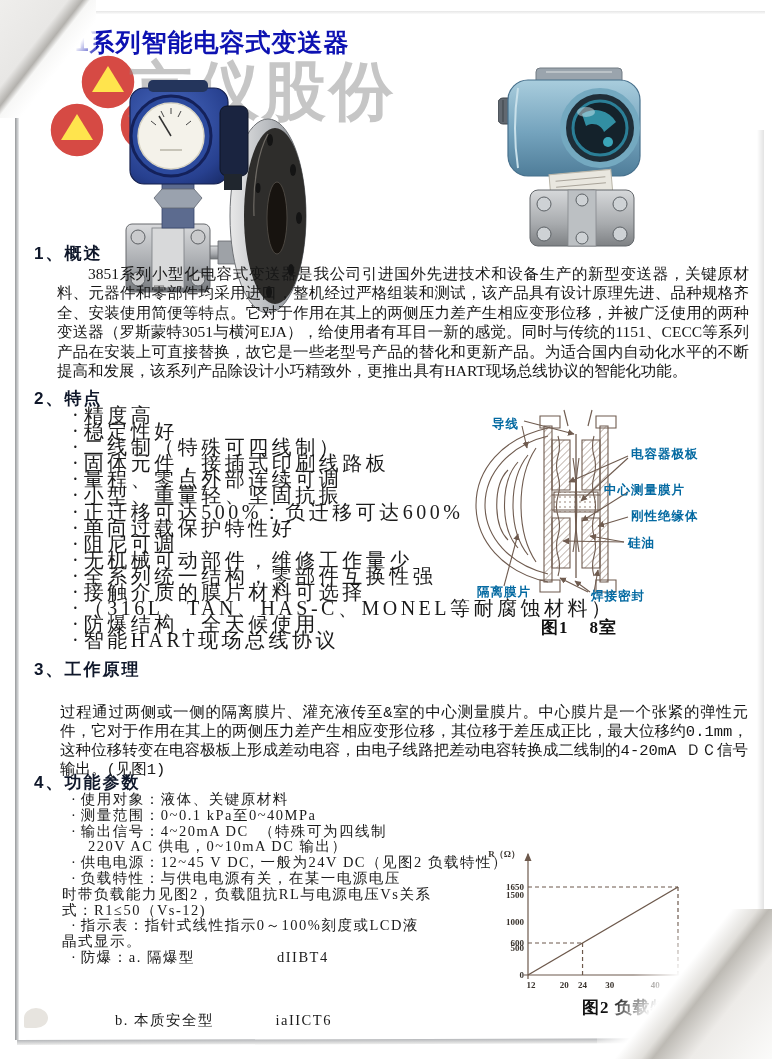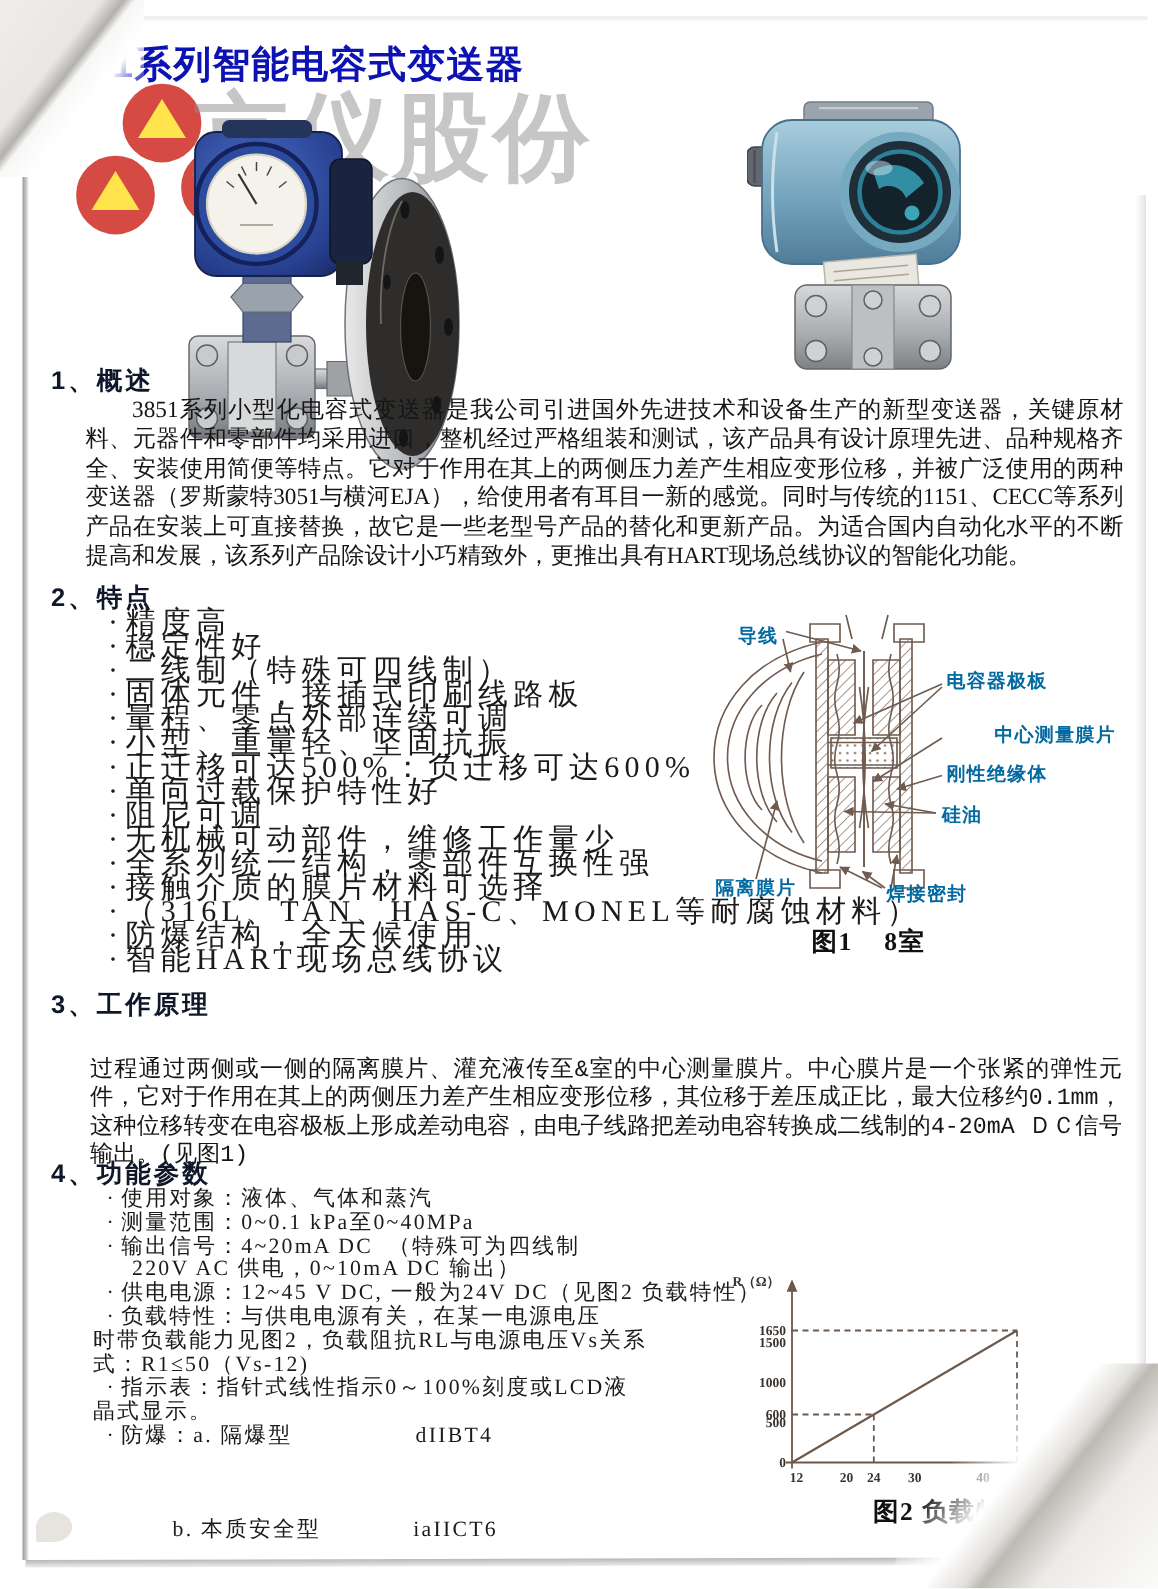--- a/index.html
+++ b/index.html
@@ -258,33 +258,33 @@
         <line x1="56" y1="186" x2="70" y2="134"></line>
         <line x1="140" y1="192" x2="112" y2="178"></line>
         <line x1="142" y1="192" x2="127" y2="181"></line>
         <line x1="146" y1="192" x2="150" y2="170"></line>
       </g>
     </g>
   </svg>
 
   <div class="fig-label" style="left:492px;top:416px;">导线</div>
   <div class="fig-label" style="left:631px;top:446px;">电容器极板</div>
-  <div class="fig-label" style="left:663px;top:482px;font-family:Liberation Serif, serif;">中心测量膜片</div>
+  <div class="fig-label" style="left:604px;top:482px;font-family:Liberation Serif, serif;">中心测量膜片</div>
   <div class="fig-label" style="left:631px;top:508px;">刚性绝缘体</div>
   <div class="fig-label" style="left:628px;top:535px;">硅油</div>
   <div class="fig-label" style="left:477px;top:584px;">隔离膜片</div>
   <div class="fig-label" style="left:591px;top:588px;">焊接密封</div>
   <div class="fig-caption" style="left:541px;top:616px;text-align:right;">图1    8室</div>
 
   <div class="sec-head" style="left:34px;top:658px;">3、工作原理</div>
   <div class="para" style="left:60px;top:704px;width:688px;line-height:19px;font-family:Liberation Mono, monospace;">过程通过两侧或一侧的隔离膜片、灌充液传至&amp;室的中心测量膜片。中心膜片是一个张紧的弹性元件，它对于作用在其上的两侧压力差产生相应变形位移，其位移于差压成正比，最大位移约0.1mm，这种位移转变在电容极板上形成差动电容，由电子线路把差动电容转换成二线制的4-20mA ＤＣ信号输出。(见图1)</div>
 
   <div class="sec-head" style="left:34px;top:771px;">4、功能参数</div>
   <div class="list" style="left:60px;top:792px;">
-      <div class="pline ind1"><span class="blt">·</span><span>使用对象：液体、气体和蒸汽</span></div>
+      <div class="pline ind1"><span class="blt">·</span><span>使用对象：液体、关键原材料</span></div>
       <div class="pline ind1"><span class="blt">·</span><span>测量范围：0~0.1 kPa至0~40MPa</span></div>
       <div class="pline ind1"><span class="blt">·</span><span>输出信号：4~20mA DC  （特殊可为四线制</span></div>
       <div class="pline ind2"><span>220V AC 供电，0~10mA DC 输出）</span></div>
       <div class="pline ind1"><span class="blt">·</span><span>供电电源：12~45 V DC, 一般为24V DC（见图2 负载特性）</span></div>
       <div class="pline ind1"><span class="blt">·</span><span>负载特性：与供电电源有关，在某一电源电压</span></div>
       <div class="pline ind0"><span>时带负载能力见图2，负载阻抗RL与电源电压Vs关系</span></div>
       <div class="pline ind0"><span>式：R1≤50（Vs-12)</span></div>
       <div class="pline ind1"><span class="blt">·</span><span>指示表：指针式线性指示0～100%刻度或LCD液</span></div>
       <div class="pline ind0"><span>晶式显示。</span></div>
       <div class="pline ind1"><span class="blt">·</span><span>防爆：a. 隔爆型                dIIBT4</span></div>

